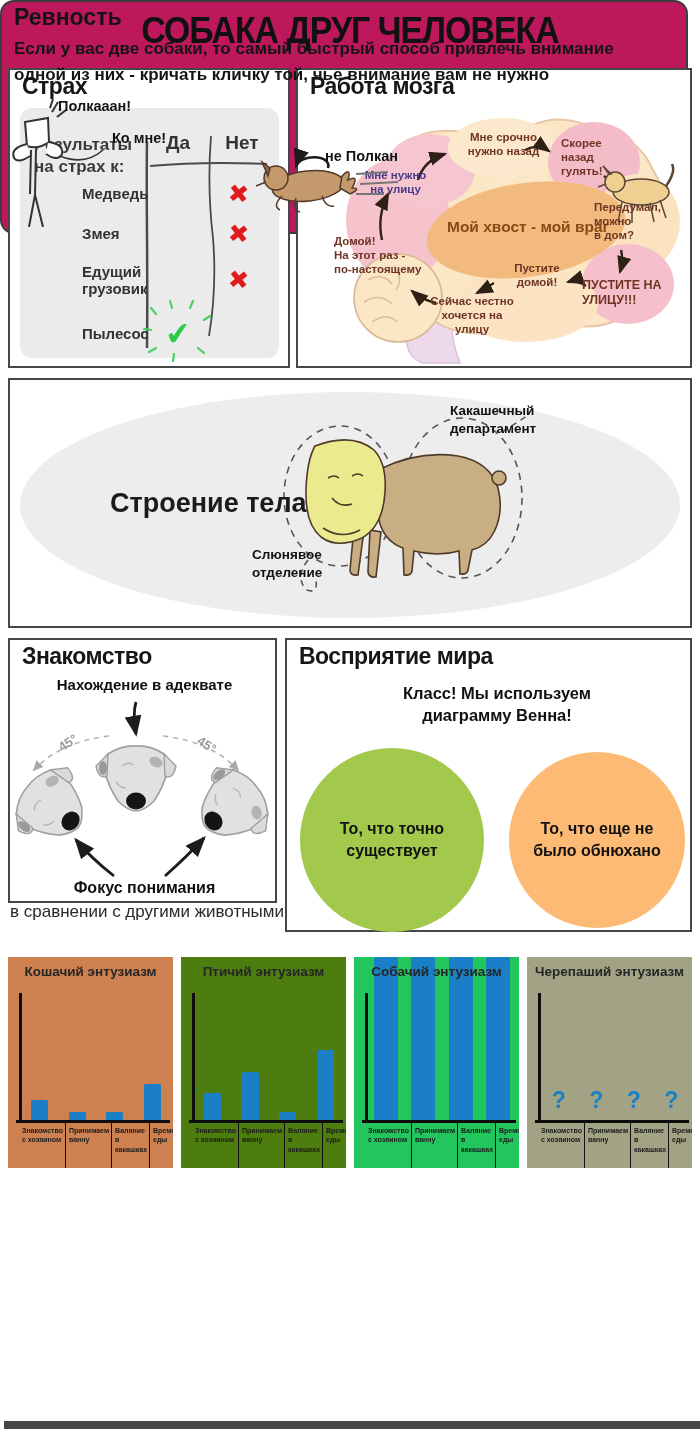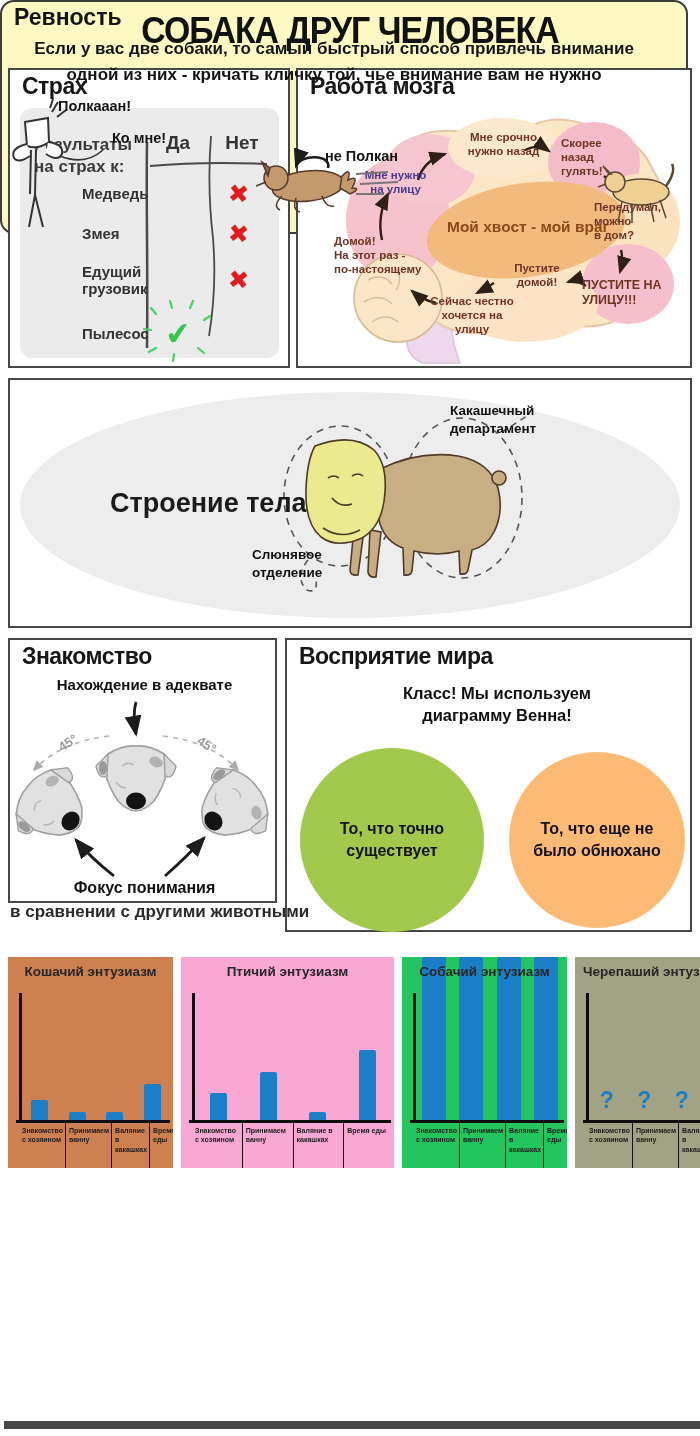--- a/index.html
+++ b/index.html
@@ -54,36 +54,36 @@
   #venn-caption{position:absolute;top:42px;left:60px;width:300px;text-align:center;
     font-size:16.5px;font-weight:bold;color:#111;white-space:pre-line;line-height:1.35;}
   .venn-circle{position:absolute;border-radius:50%;display:flex;align-items:center;justify-content:center;}
   #venn-left{left:13px;top:108px;width:184px;height:184px;background:#a2c94c;}
   #venn-right{left:222px;top:112px;width:176px;height:176px;background:#fdba74;}
   .venn-text{font-size:16px;font-weight:bold;color:#111;text-align:center;white-space:pre-line;line-height:1.35;}
 
   
   #enth-head{position:absolute;left:10px;top:903px;}
   #enth-title{font-size:24px;font-weight:bold;color:#161616;line-height:1;}
-  #enth-sub{font-size:17px;font-weight:bold;color:#2a2a2a;line-height:1.1;}
+  #enth-sub{font-size:17px;font-weight:normal;color:#2a2a2a;line-height:1.1;}
   #enthusiasm-charts{position:absolute;left:8px;top:957px;width:684px;height:183px;display:flex;gap:8px;}
   .chart-panel{position:relative;width:165px;height:211px;overflow:hidden;flex:0 0 auto;}
   .chart-title{position:absolute;top:7px;left:0;right:0;text-align:center;font-size:13.5px;font-weight:bold;color:#262626;z-index:3;}
   .y-axis{position:absolute;left:11px;top:36px;width:3px;height:128px;background:#0d0d0d;z-index:2;}
   .x-axis{position:absolute;left:8px;right:3px;top:163px;height:3px;background:#0d0d0d;z-index:2;}
   .bars{position:absolute;left:13px;right:2px;top:0;height:163px;display:flex;align-items:flex-end;z-index:1;}
   .bar-cell{flex:1;display:flex;justify-content:center;align-items:flex-end;height:100%;}
   .bar{border-radius:2px 2px 0 0;}
   .qmark{font-size:23px;font-weight:bold;margin-bottom:6px;}
   .cat-labels{position:absolute;left:11px;right:0;top:166px;bottom:0;display:flex;z-index:2;}
   .cat-label{flex:1;font-size:7px;font-weight:bold;color:#1c1c1c;padding:3px 2px 0 3px;line-height:1.35;}
   .cat-label + .cat-label{border-left:1.5px solid #111;}
 
   
-  #jeal{left:8px;top:1185px;width:684px;height:230px;background:#fef9c3;border:2.5px solid #3c3c3c;border-radius:14px;text-align:center;}
+  #jeal{left:8px;top:1185px;width:684px;height:230px;background:#be185d;border:2.5px solid #3c3c3c;border-radius:14px;}
   #jeal-title{position:absolute;top:4px;left:14px;font-size:23px;font-weight:bold;color:#141414;}
   #jeal-text{position:absolute;top:36px;left:14px;width:640px;font-size:17px;font-weight:bold;
      color:#141414;line-height:1.55;white-space:pre-line;}
   .shout{position:absolute;font-size:14.5px;font-weight:bold;color:#141414;}
   #shout1{left:58px;top:98px;}
   #shout2{left:112px;top:130px;}
   #notpolkan{left:325px;top:148px;}
 
   #bottom-bar{position:absolute;left:4px;top:1421px;width:696px;height:8px;background:#474747;}
   svg{display:block;}
@@ -293,21 +293,21 @@
         <div class="y-axis"></div>
         <div class="x-axis"></div>
         <div class="chart-title">Кошачий энтузиазм</div>
         <div class="cat-labels">
           <div class="cat-label">Знакомство с хозяином</div>
           <div class="cat-label">Принимаем ванну</div>
           <div class="cat-label">Валяние в какашках</div>
           <div class="cat-label">Время еды</div>
         </div>
       </div>
-      <div class="chart-panel" style="background: #f9a8d4; padding-left: 48px;">
+      <div class="chart-panel" style="background: #4d7c0f;">
         <div class="bars">
           <div class="bar-cell">
             <div class="bar" style="height: 27px; width: 17px; background: rgb(26, 127, 199);"></div>
           </div>
           <div class="bar-cell">
             <div class="bar" style="height: 48px; width: 17px; background: rgb(26, 127, 199);"></div>
           </div>
           <div class="bar-cell">
             <div class="bar" style="height: 8px; width: 17px; background: rgb(26, 127, 199);"></div>
           </div>

